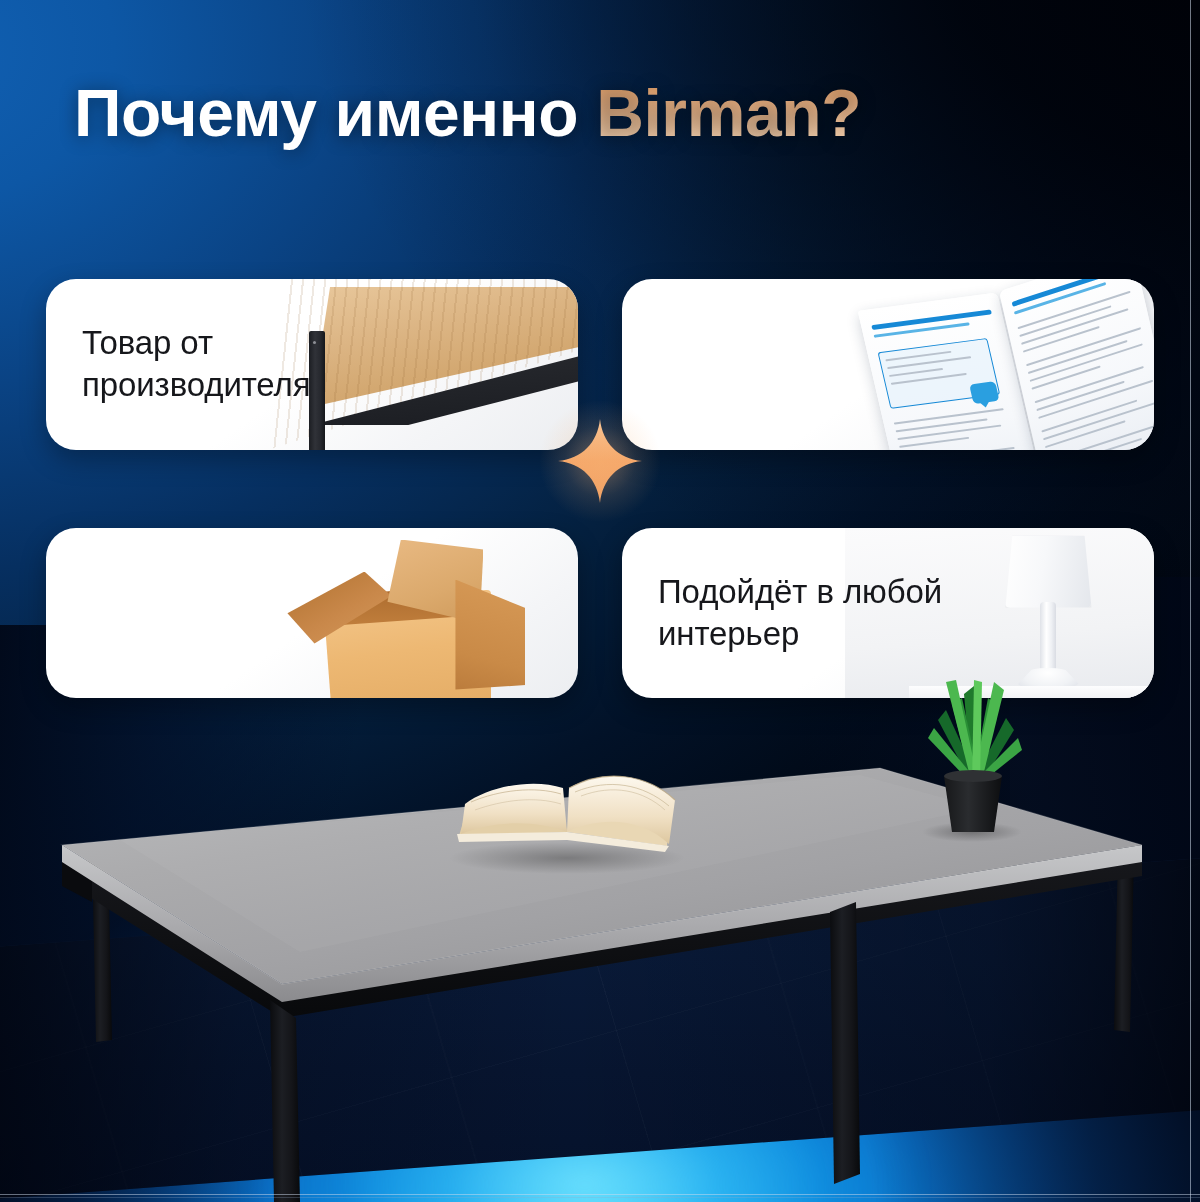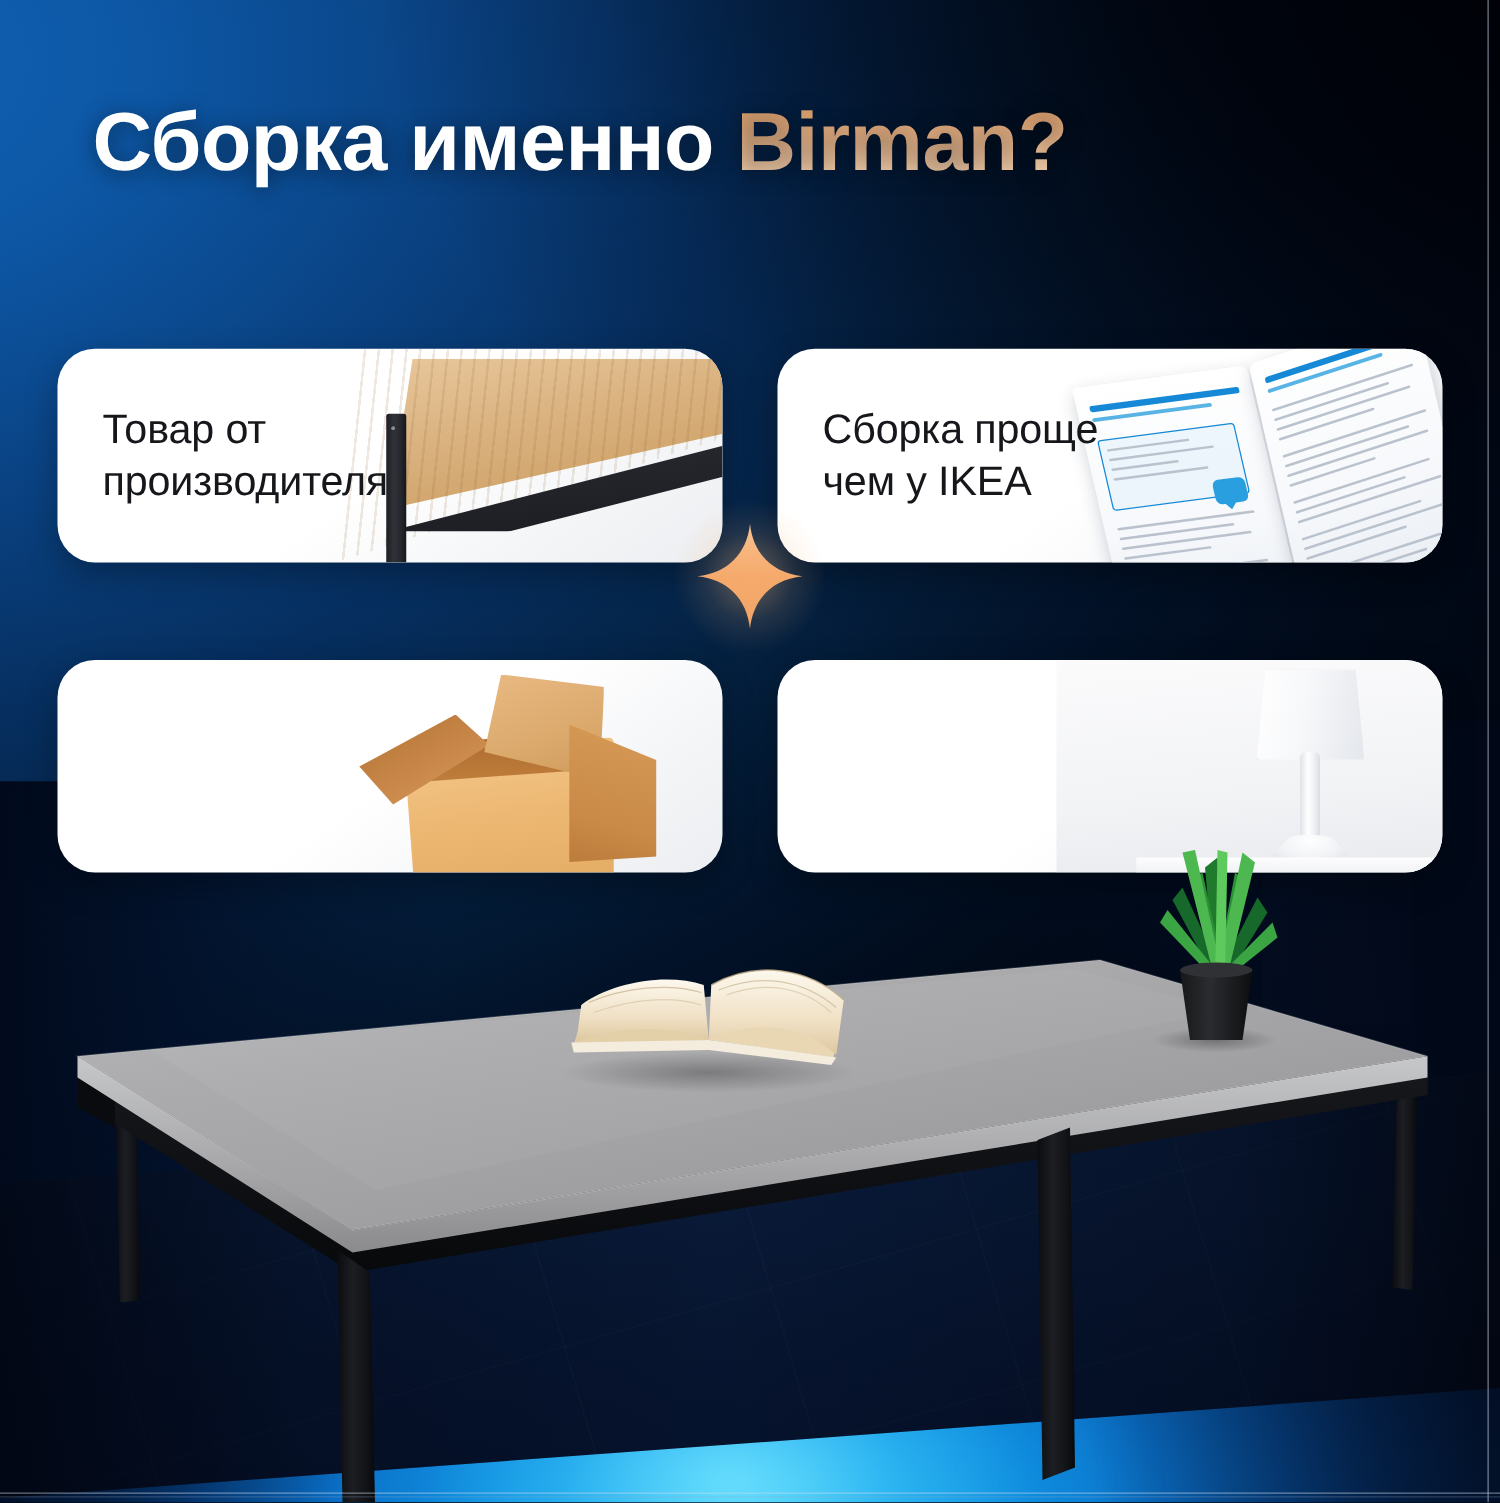--- a/index.html
+++ b/index.html
@@ -313,21 +313,21 @@
 
   <div class="bg-vig-l"></div>
   <div class="bg-vig-r"></div>
 
   <div class="floor">
     <div class="floor-tex"></div>
     <div class="floor-shade"></div>
   </div>
 
   <div class="headline">
-    <span>Сборка именно </span><span class="brand">Birman?</span>
+    <span>Почему именно </span><span class="brand">Birman?</span>
   </div>
 
   <div class="cards">
 
     <div class="card">
       <div class="card-art">
         <div class="desk-top"></div>
         <div class="desk-top-grain"></div>
         <div class="desk-edge"></div>
         <div class="desk-leg"></div>
@@ -371,22 +371,20 @@
             <div class="ln" style="left:10px;top:124px;width:92px;"></div>
             <div class="ln" style="left:10px;top:132px;width:120px;"></div>
             <div class="ln" style="left:10px;top:146px;width:100px;"></div>
             <div class="ln" style="left:10px;top:154px;width:118px;"></div>
             <div class="ln" style="left:10px;top:162px;width:84px;"></div>
             <div class="ln" style="left:10px;top:176px;width:110px;"></div>
             <div class="ln" style="left:10px;top:184px;width:96px;"></div>
           </div>
         </div>
       </div>
-      <div class="card-text">Сборка проще
-чем у IKEA</div>
     </div>
 
     <div class="card">
       <div class="card-art">
         <div class="box-body"></div>
         <div class="box-inner"></div>
         <div class="flap-a"></div>
         <div class="flap-b"></div>
         <div class="flap-c"></div>
       </div>
@@ -396,20 +394,22 @@
       <div class="card-art">
         <div class="wall4"></div>
         <div class="lamp-shade"></div>
         <div class="lamp-neck"></div>
         <div class="lamp-base"></div>
         <div class="side-top"></div>
         <div class="side-wood"></div>
         <div class="side-handle"></div>
         <div class="side-seam"></div>
       </div>
+      <div class="card-text">Подойдёт в любой
+интерьер</div>
     </div>
   </div>
 
   <div class="sparkle">
     <div class="spark-glow"></div>
     <svg width="84" height="84" viewBox="0 0 84 84" aria-hidden="true">
       <defs>
         <linearGradient id="spg" x1="0" y1="0" x2="0" y2="1">
           <stop offset="0%" stop-color="#f9c89a"></stop>
           <stop offset="50%" stop-color="#f5a76a"></stop>

